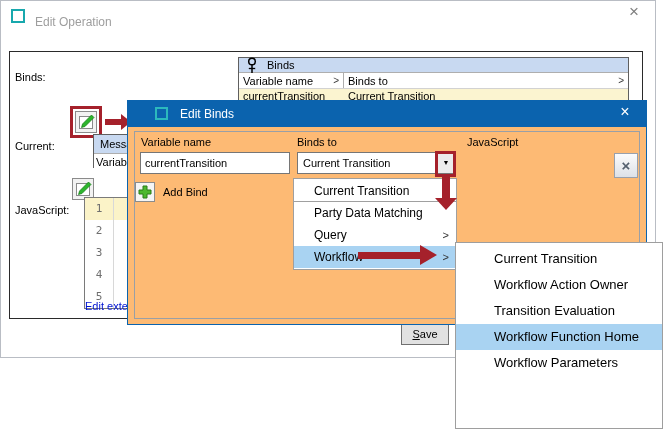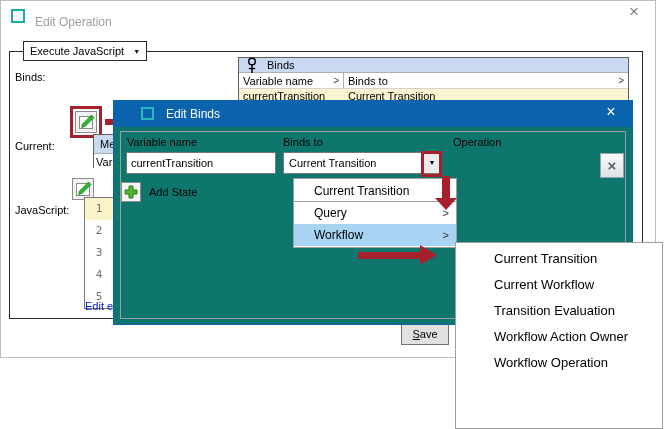--- a/index.html
+++ b/index.html
@@ -45,21 +45,21 @@
   .js-editor { position:absolute; left:83px; top:196px; width:45px; height:112px; border:1px solid #7a7a7a; background:#fff; overflow:hidden; }
   .js-row { height:22px; display:flex; }
   .js-row:first-child { background:#fbf3c8; }
   .js-num { width:29px; text-align:center; line-height:22px; font-family:"DejaVu Sans Mono", monospace; font-size:11px; color:#6f6f6f; border-right:1px solid #d8d8d8; }
   .edit-link { position:absolute; left:84px; top:299px; color:#0014d2; white-space:nowrap; cursor:pointer; }
 
   .save-btn { position:absolute; left:400px; top:323px; width:48px; height:21px; background:#e1e1e1; border:1px solid #707070; text-align:center; line-height:19px; font-size:11px; }
   .save-btn .u { text-decoration:underline; }
 
   
-  .win2 { position:absolute; left:113px; top:100px; width:520px; height:225px; background:#0f766e; border:1px solid #0b63ae; }
+  .win2 { position:absolute; left:127px; top:100px; width:520px; height:225px; background:#fdba74; border:1px solid #0b63ae; }
   .b-titlebar { position:absolute; left:0; top:0; width:100%; height:26px; background:#0b63ae; }
   .b-icon { position:absolute; left:27px; top:6px; width:13px; height:13px; border:2px solid #2cb9bd; }
   .b-title { position:absolute; left:52px; top:6px; color:#fff; font-size:12px; }
   .b-close { position:absolute; right:10px; top:2px; color:#fff; font-size:16px; width:22px; text-align:center; }
   .inner-panel { position:absolute; left:6px; top:30px; width:506px; height:188px; border:1px solid #999fa6; }
   .f-lbl { position:absolute; font-size:11px; }
   .lbl-var   { left:13px;  top:35px; }
   .lbl-bto   { left:169px; top:35px; }
   .lbl-par   { left:339px; top:35px; }
   .var-input { position:absolute; left:12px; top:51px; width:150px; height:22px; border:1px solid #767676; font-family:"Liberation Sans", sans-serif; font-size:11px; padding:0 4px; }
@@ -94,24 +94,20 @@
 
 <div class="stage">
 
   <div class="win1">
     <div class="op-icon"></div>
     <div class="op-title">Edit Operation</div>
     <div class="op-close">×</div>
 
     <div class="groupbox"></div>
 
-    <div class="op-type">
-      <span>Execute JavaScript</span>
-      <span class="caret">▼</span>
-    </div>
 
     <div class="sec-lbl" style="left:14px; top:70px;">Binds:</div>
 
     <div class="binds-table">
       <div class="bt-header">
         <svg width="12" height="17" viewBox="0 0 12 17">
           <circle cx="6" cy="4.5" r="3.3" fill="none" stroke="#000" stroke-width="1.5"></circle>
           <line x1="6" y1="8" x2="6" y2="16" stroke="#000" stroke-width="1.5"></line>
           <line x1="2.8" y1="11.5" x2="9.2" y2="11.5" stroke="#000" stroke-width="1.3"></line>
         </svg>
@@ -208,47 +204,51 @@
     <div class="b-titlebar">
       <div class="b-icon"></div>
       <div class="b-title">Edit Binds</div>
       <div class="b-close">×</div>
     </div>
 
     <div class="inner-panel"></div>
 
     <div class="f-lbl lbl-var">Variable name</div>
     <div class="f-lbl lbl-bto">Binds to</div>
-    <div class="f-lbl lbl-par">Operation</div>
+    <div class="f-lbl lbl-par">JavaScript</div>
 
     <input class="var-input" type="text" value="currentTransition" style="">
 
     <div class="combo">
       <div class="combo-text">Current Transition</div>
       <div class="combo-btn">▼</div>
     </div>
     <div class="redbox2"></div>
 
     <div class="xdel-btn">×</div>
 
     <div class="add-btn">
       <svg width="14" height="14" viewBox="0 0 14 14">
         <polygon points="5,1 9,1 9,5 13,5 13,9 9,9 9,13 5,13 5,9 1,9 1,5 5,5" fill="#4db82f" stroke="#2a7d18"></polygon>
       </svg>
     </div>
-    <div class="add-lbl">Add State</div>
+    <div class="add-lbl">Add Bind</div>
   </div>
 
   <div class="menu">
 
       <div class="mi sep">
         <span>Current Transition</span>
         <span class="arrow"></span>
       </div>
 
+      <div class="mi">
+        <span>Party Data Matching</span>
+        <span class="arrow"></span>
+      </div>
 
       <div class="mi">
         <span>Query</span>
         <span class="arrow">&gt;</span>
       </div>
 
       <div class="mi hl">
         <span>Workflow</span>
         <span class="arrow">&gt;</span>
       </div>
@@ -259,33 +259,33 @@
   <div class="rad-head"></div>
   <div class="rar-shaft"></div>
   <div class="rar-head"></div>
 
   <div class="submenu">
 
       <div class="smi">
         <span>Current Transition</span>
       </div>
 
-      <div class="smi">
-        <span>Current Workflow</span>
+
+      <div class="smi">
+        <span>Workflow Action Owner</span>
       </div>
 
       <div class="smi">
         <span>Transition Evaluation</span>
       </div>
 
-      <div class="smi">
-        <span>Workflow Action Owner</span>
-      </div>
-
-
-      <div class="smi">
-        <span>Workflow Operation</span>
+      <div class="smi hl">
+        <span>Workflow Function Home</span>
+      </div>
+
+      <div class="smi">
+        <span>Workflow Parameters</span>
       </div>
 
 
   </div>
 
 </div>
 
 </body></html>

